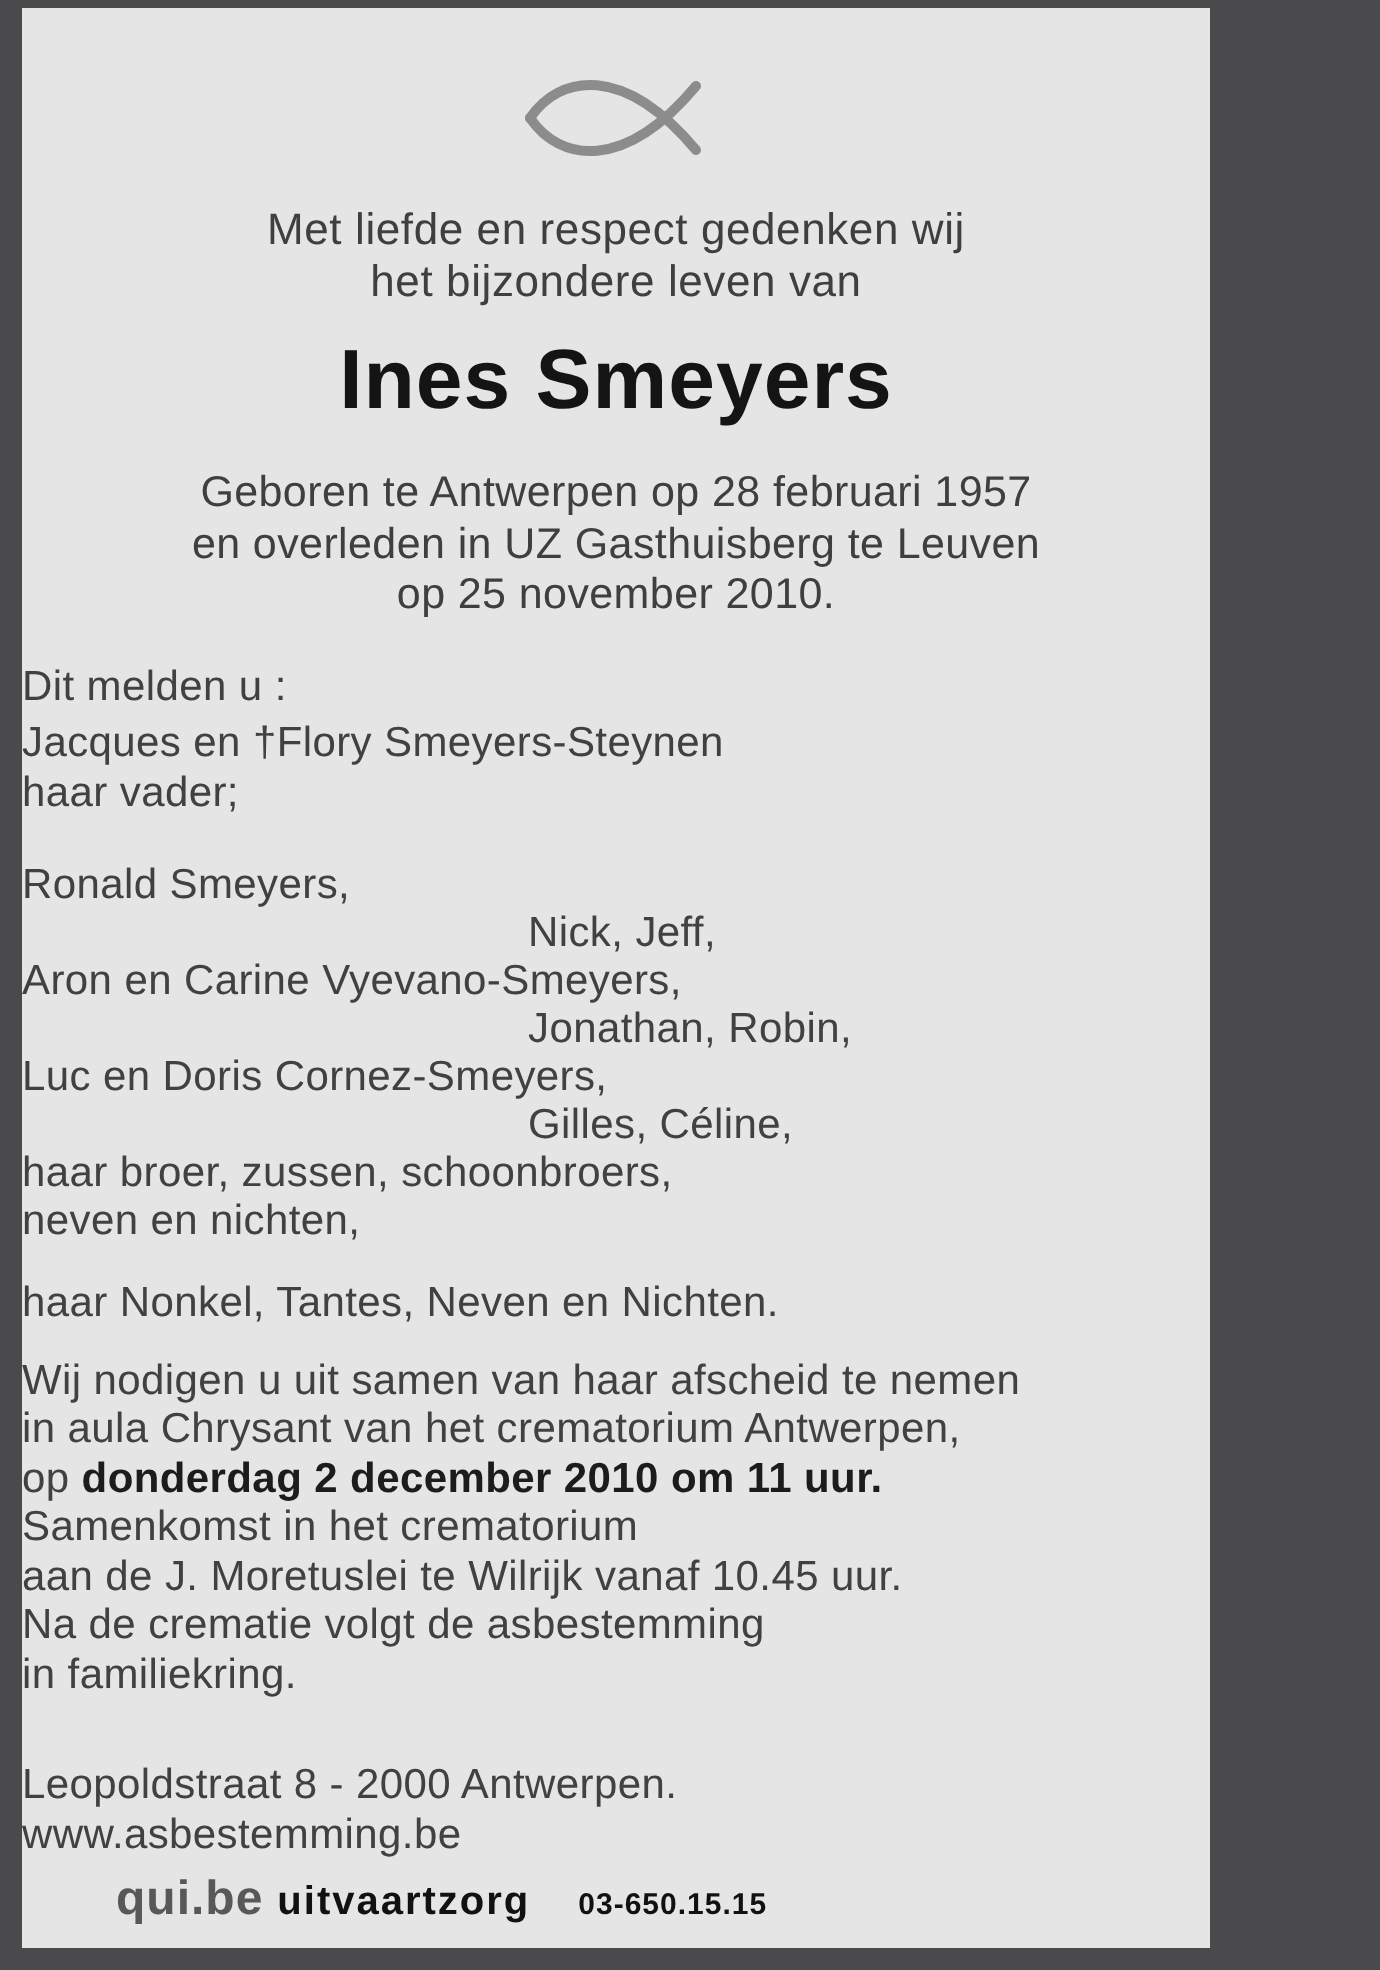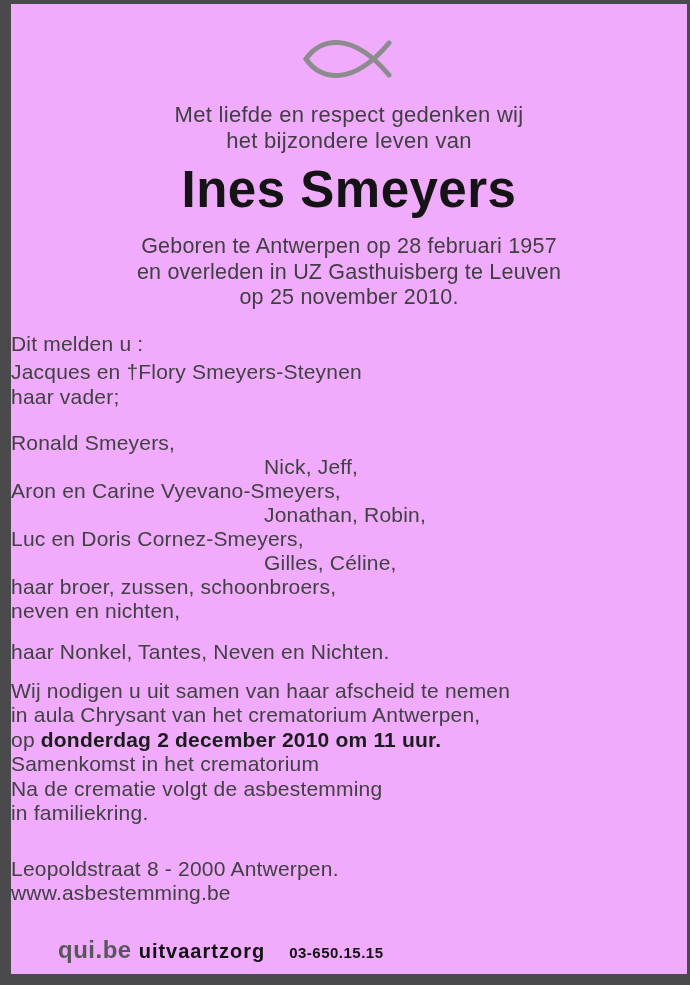--- a/index.html
+++ b/index.html
@@ -11,40 +11,40 @@
   }
   .frame {
     position: relative;
     width: 690px; height: 985px;
     background: #4a4a4d;
     overflow: hidden;
   }
   .page {
     position: absolute;
     left: 11px; top: 4px;
-    width: 676px; height: 970px;
-    background: #f0abfc;
+    width: 594px; height: 970px;
+    background: #e5e5e5;
     color: #414141;
   }
   .fish-wrap { text-align: center; padding-top: 26px; height: 58px; }
   .fish-wrap svg { display: inline-block; }
 
   .intro {
     margin-top: 14px;
     text-align: center;
     font-size: 22px;
     line-height: 26px;
     font-weight: 300;
     color: #3f3f3f;
     letter-spacing: 0.3px;
   }
   .deceased-name {
     margin: 12px 0 0 0;
     text-align: center;
-    font-size: 51px;
+    font-size: 42px;
     line-height: 48px;
     font-weight: 600;
     color: #141414;
     letter-spacing: 0.5px;
   }
   .life-dates {
     margin-top: 20px;
     text-align: center;
     font-size: 21.5px;
     line-height: 25.5px;
@@ -149,20 +149,21 @@
         <span class="line">neven en nichten,</span>
       </div>
 
       <div class="relatives-line">haar Nonkel, Tantes, Neven en Nichten.</div>
 
       <div class="invitation-block">
         <span class="line">Wij nodigen u uit samen van haar afscheid te nemen</span>
         <span class="line">in aula Chrysant van het crematorium Antwerpen,</span>
         <span class="line"><span>op </span><span class="bold">donderdag 2 december 2010 om 11 uur.</span></span>
         <span class="line">Samenkomst in het crematorium</span>
+        <span class="line">aan de J. Moretuslei te Wilrijk vanaf 10.45 uur.</span>
         <span class="line">Na de crematie volgt de asbestemming</span>
         <span class="line">in familiekring.</span>
       </div>
 
       <div class="address-block">
         <span class="line">Leopoldstraat 8 - 2000 Antwerpen.</span>
         <span class="line">www.asbestemming.be</span>
       </div>
 
     </div>

